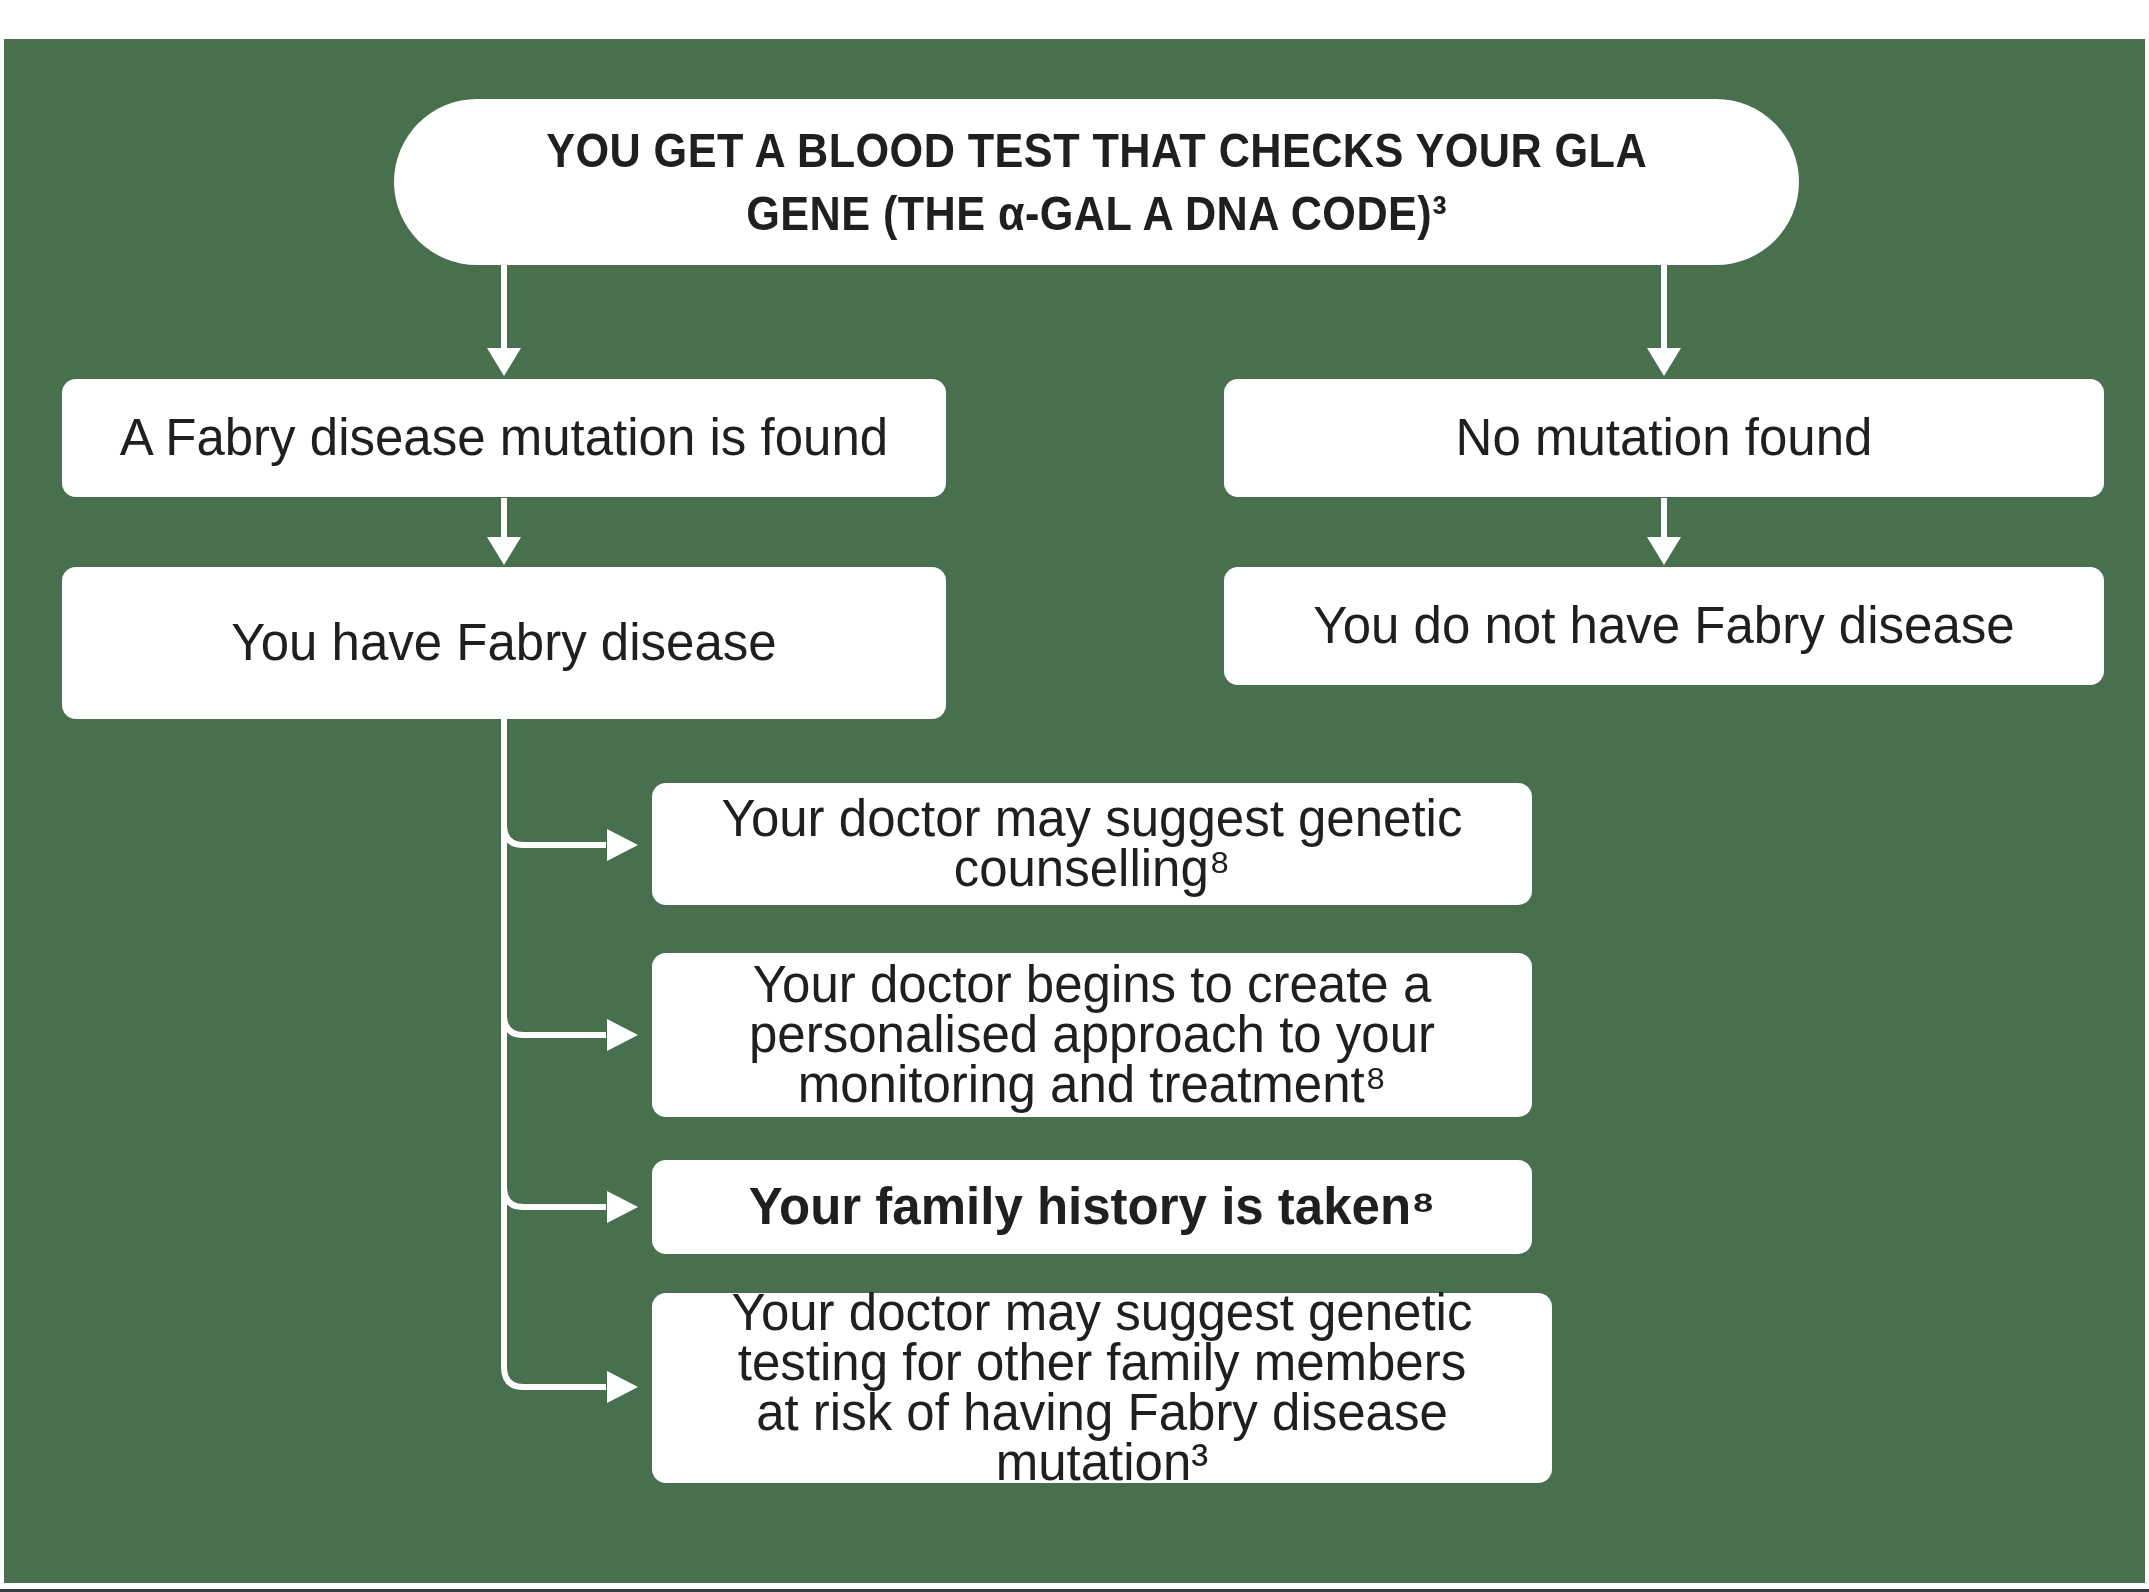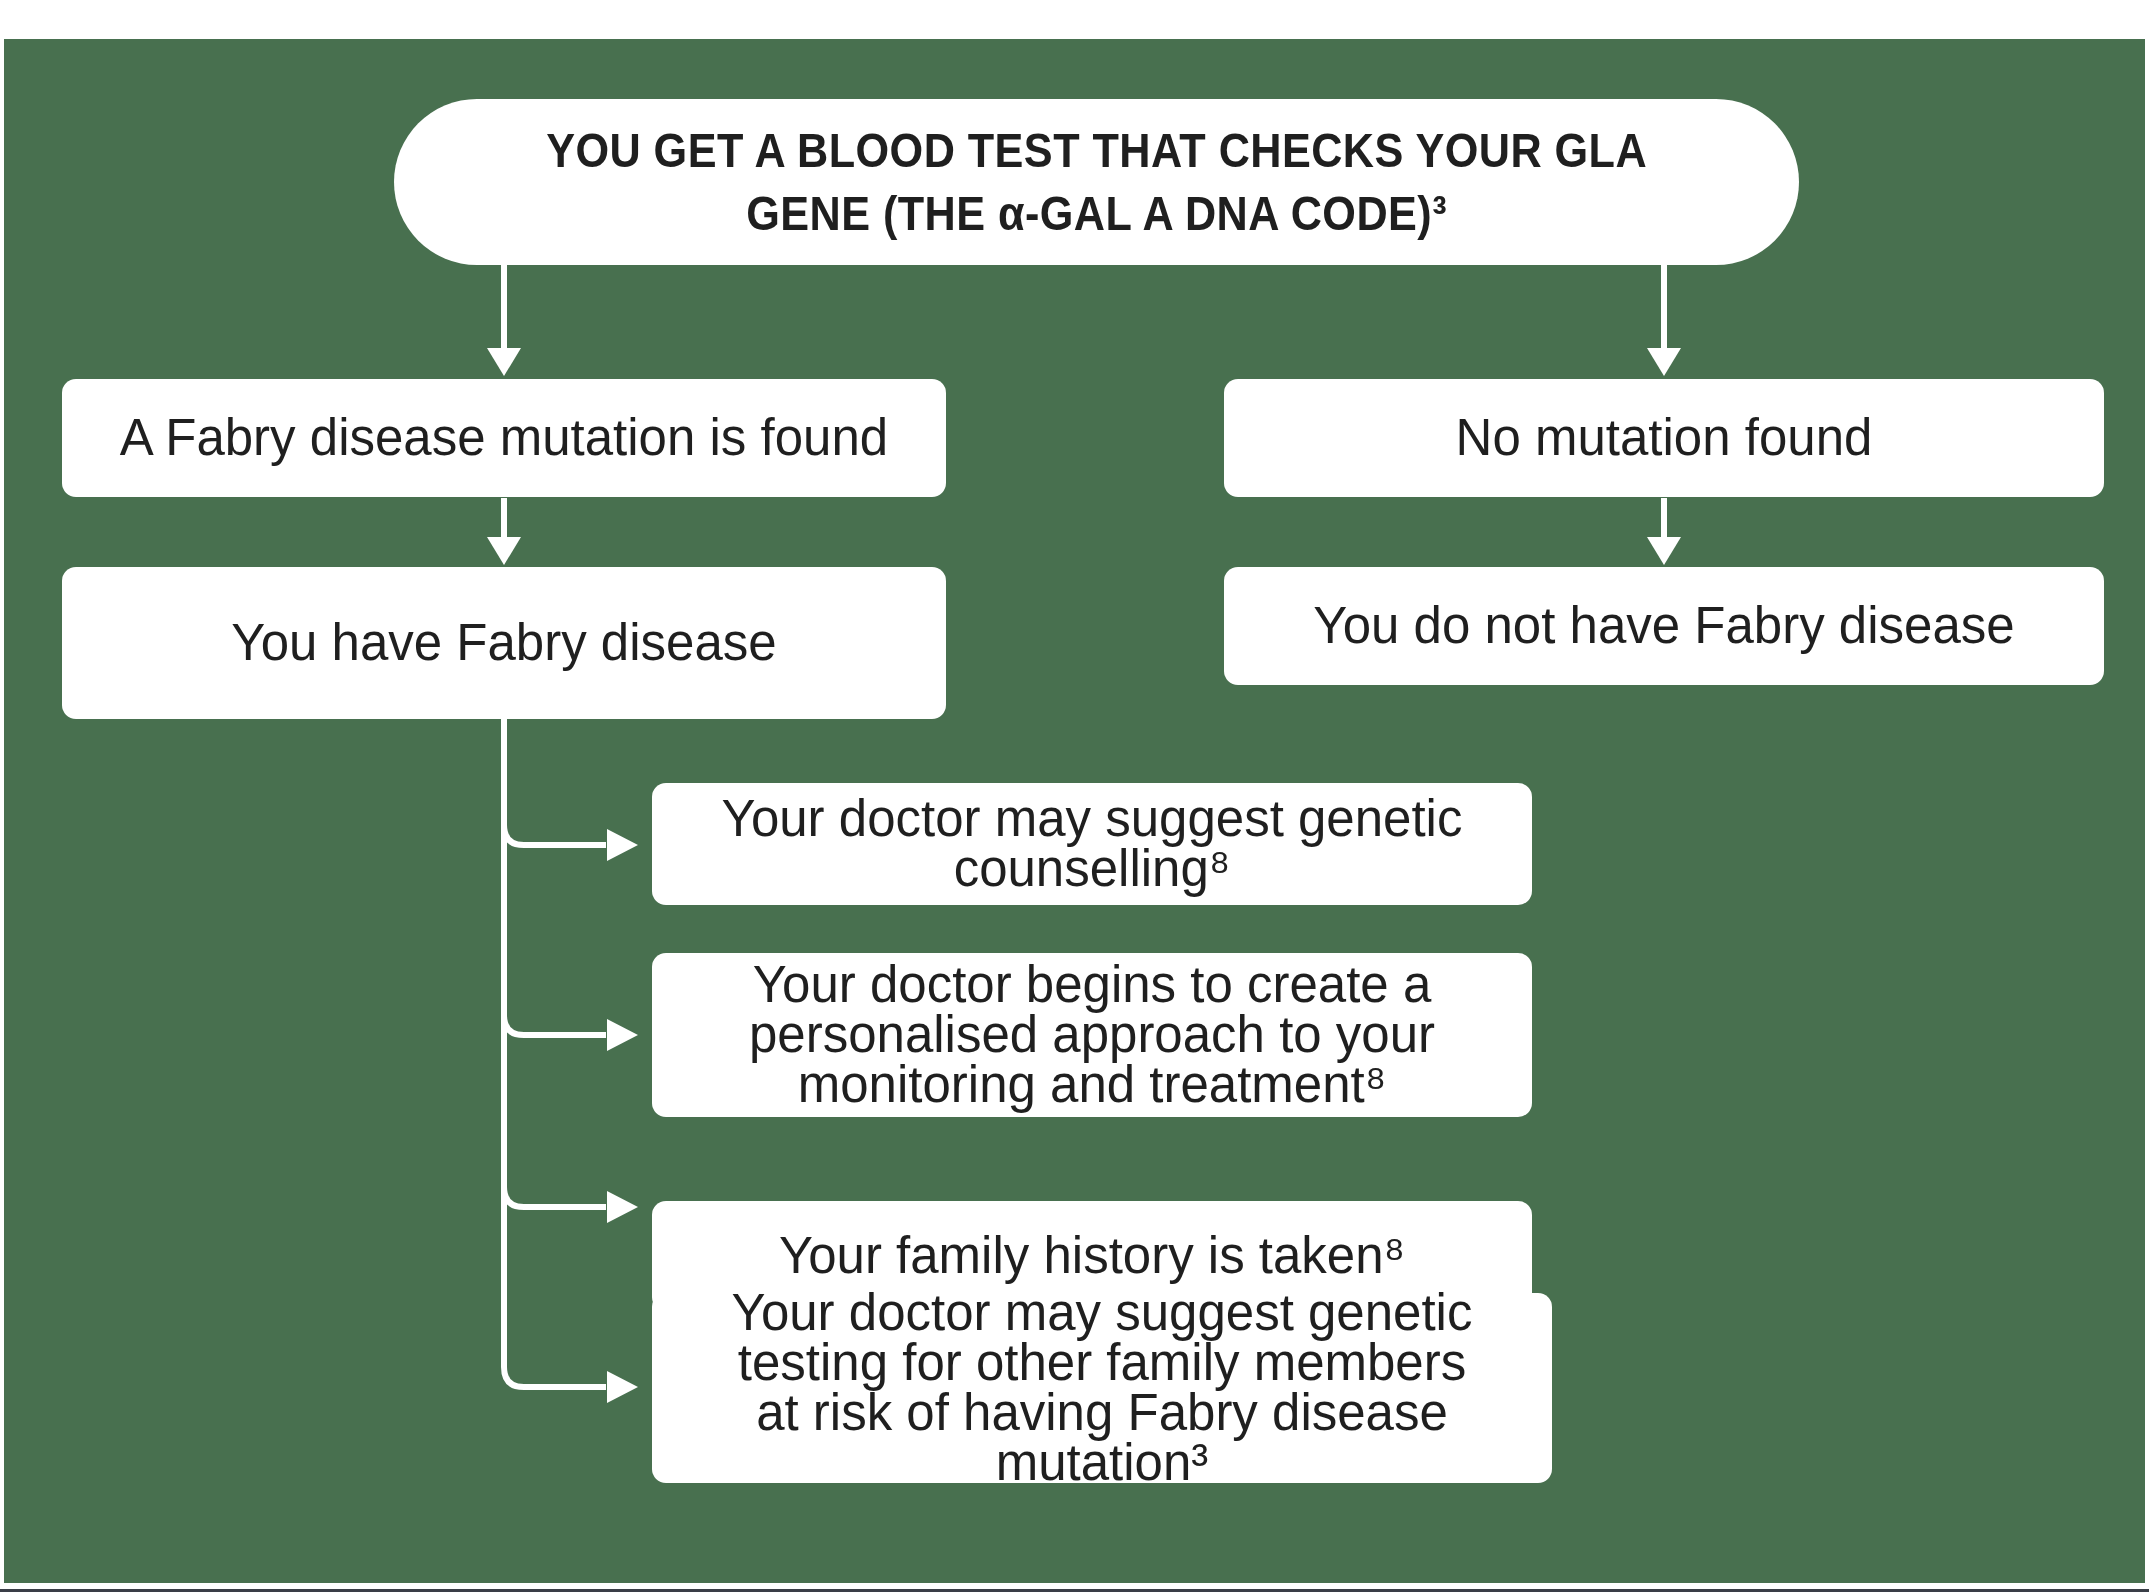--- a/index.html
+++ b/index.html
@@ -139,21 +139,21 @@
     </div>
 
     <div class="node box step" style="left:648px; top:914px; width:880px; height:164px;">
       <span>Your doctor begins to create a personalised approach to your monitoring and treatment⁸</span>
     </div>
 
     <div class="node box step" style="left:648px; top:744px; width:880px; height:122px;">
       <span>Your doctor may suggest genetic counselling⁸</span>
     </div>
 
-    <div class="node box step" style="left:648px; top:1162px; width:880px; height:110px;">
+    <div class="node box step" style="left:648px; top:1121px; width:880px; height:94px;font-weight:bold;">
       <span>Your family history is taken⁸</span>
     </div>
 
     <div class="node box step" style="left:648px; top:1254px; width:900px; height:190px;">
       <span>Your doctor may suggest genetic testing for other family members at risk of having Fabry disease mutation³</span>
     </div>
 
   </div>
   <div class="bottom-bar"></div>
 </div>

